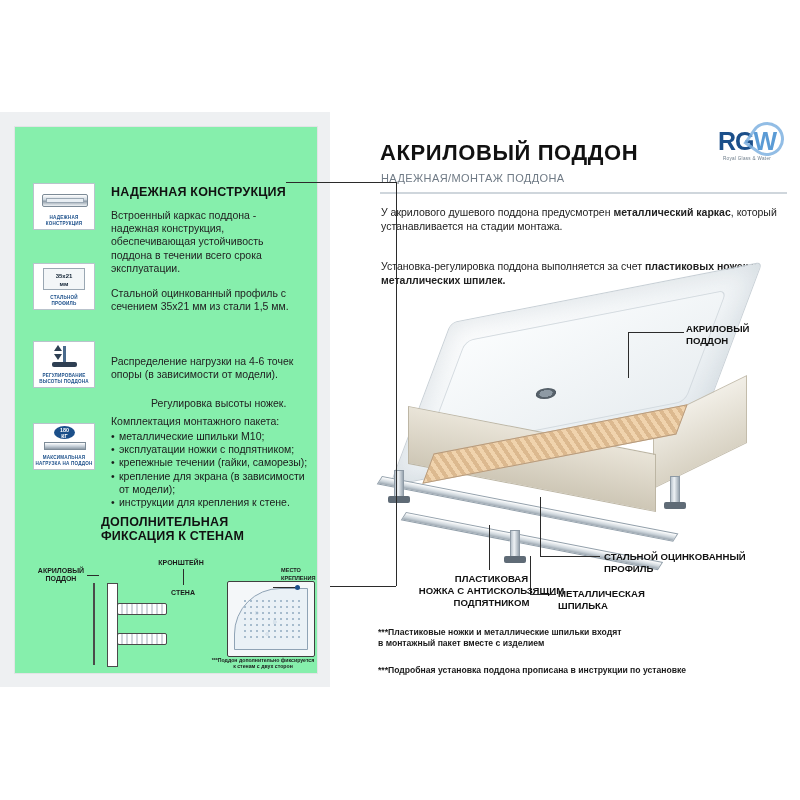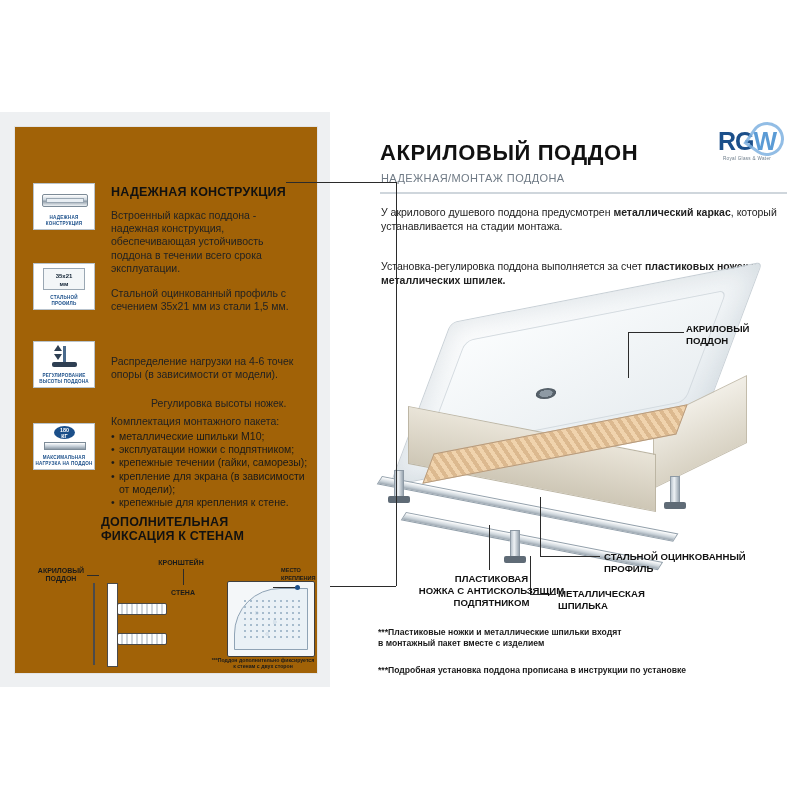--- a/index.html
+++ b/index.html
@@ -28,21 +28,21 @@
     left: 0; top: 112px;
     width: 330px;
     height: 575px;
     background: #eef0f2;
   }
   .left-inner {
     position: absolute;
     left: 14px; top: 14px;
     width: 302px;
     height: 546px;
-    background: #a16207;
+    background: #86efac;
     border: 1px solid #e2e4e6;
   }
 
   .section-title {
     position: absolute;
     font-weight: bold;
     font-size: 12.5px;
     color: #111;
     letter-spacing: .2px;
   }
@@ -487,21 +487,21 @@
 
       <div class="para" id="p-5">
         <b>Комплектация монтажного пакета:</b>
       </div>
 
       <ul class="list">
         <li>металлические шпильки M10;</li>
         <li>эксплуатации ножки с подпятником;</li>
         <li>крепежные течении (гайки, саморезы);</li>
         <li>крепление для экрана (в зависимости от модели);</li>
-        <li>крепежные для крепления к стене.</li>
+        <li>инструкции для крепления к стене.</li>
       </ul>
 
       <div class="section-title" id="title-fixation">
         ДОПОЛНИТЕЛЬНАЯ<br>ФИКСАЦИЯ К СТЕНАМ
       </div>
 
       <div class="fix-diagram">
         <div class="fix-label" id="fl-tray">АКРИЛОВЫЙ<br>ПОДДОН</div>
         <div class="fix-label" id="fl-bracket">КРОНШТЕЙН</div>
         <div class="fix-label" id="fl-wall">СТЕНА</div>

